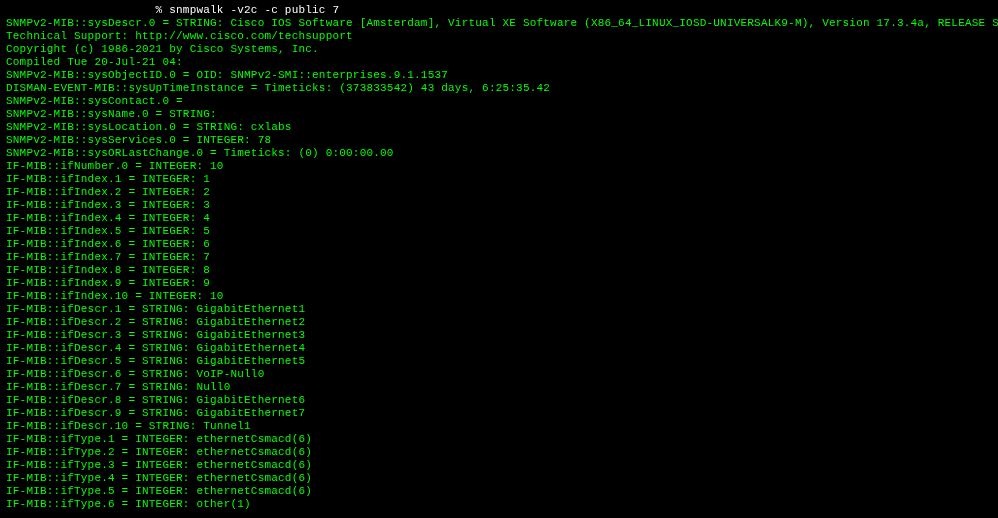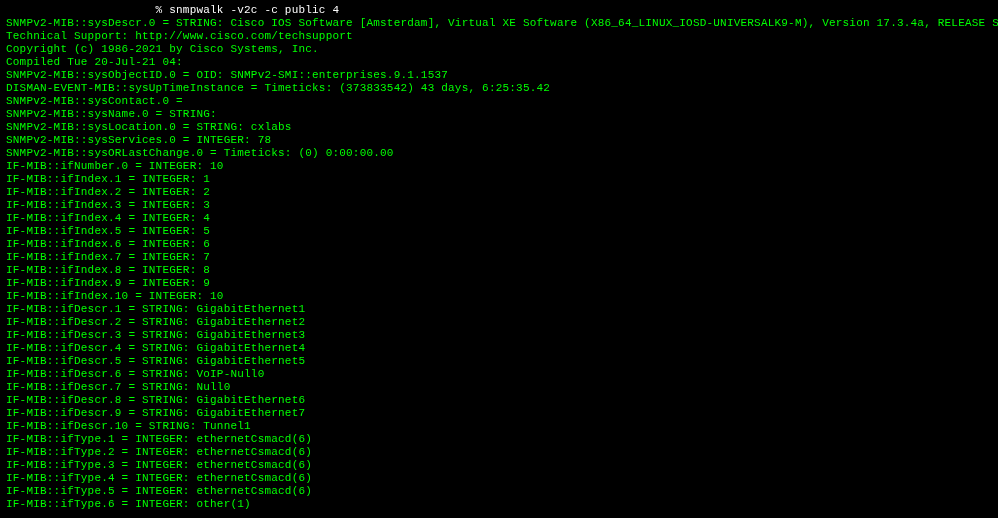--- a/index.html
+++ b/index.html
@@ -22,14 +22,14 @@
   .prompt-line {
     color: #ffffff;
   }
   .prompt-cmd {
     color: #ffffff;
   }
 </style>
 </head>
 <body>
 
-<div class="terminal"><span class="prompt-line"><span>                      % </span><span class="prompt-cmd">snmpwalk -v2c -c public 4</span></span>
+<div class="terminal"><span class="prompt-line"><span>                      % </span><span class="prompt-cmd">snmpwalk -v2c -c public 7</span></span>
 <div id="output-lines"><div>SNMPv2-MIB::sysDescr.0 = STRING: Cisco IOS Software [Amsterdam], Virtual XE Software (X86_64_LINUX_IOSD-UNIVERSALK9-M), Version 17.3.4a, RELEASE SOFTWARE (fc3)</div><div>Technical Support: http://www.cisco.com/techsupport</div><div>Copyright (c) 1986-2021 by Cisco Systems, Inc.</div><div>Compiled Tue 20-Jul-21 04:</div><div>SNMPv2-MIB::sysObjectID.0 = OID: SNMPv2-SMI::enterprises.9.1.1537</div><div>DISMAN-EVENT-MIB::sysUpTimeInstance = Timeticks: (373833542) 43 days, 6:25:35.42</div><div>SNMPv2-MIB::sysContact.0 =</div><div>SNMPv2-MIB::sysName.0 = STRING:</div><div>SNMPv2-MIB::sysLocation.0 = STRING: cxlabs</div><div>SNMPv2-MIB::sysServices.0 = INTEGER: 78</div><div>SNMPv2-MIB::sysORLastChange.0 = Timeticks: (0) 0:00:00.00</div><div>IF-MIB::ifNumber.0 = INTEGER: 10</div><div>IF-MIB::ifIndex.1 = INTEGER: 1</div><div>IF-MIB::ifIndex.2 = INTEGER: 2</div><div>IF-MIB::ifIndex.3 = INTEGER: 3</div><div>IF-MIB::ifIndex.4 = INTEGER: 4</div><div>IF-MIB::ifIndex.5 = INTEGER: 5</div><div>IF-MIB::ifIndex.6 = INTEGER: 6</div><div>IF-MIB::ifIndex.7 = INTEGER: 7</div><div>IF-MIB::ifIndex.8 = INTEGER: 8</div><div>IF-MIB::ifIndex.9 = INTEGER: 9</div><div>IF-MIB::ifIndex.10 = INTEGER: 10</div><div>IF-MIB::ifDescr.1 = STRING: GigabitEthernet1</div><div>IF-MIB::ifDescr.2 = STRING: GigabitEthernet2</div><div>IF-MIB::ifDescr.3 = STRING: GigabitEthernet3</div><div>IF-MIB::ifDescr.4 = STRING: GigabitEthernet4</div><div>IF-MIB::ifDescr.5 = STRING: GigabitEthernet5</div><div>IF-MIB::ifDescr.6 = STRING: VoIP-Null0</div><div>IF-MIB::ifDescr.7 = STRING: Null0</div><div>IF-MIB::ifDescr.8 = STRING: GigabitEthernet6</div><div>IF-MIB::ifDescr.9 = STRING: GigabitEthernet7</div><div>IF-MIB::ifDescr.10 = STRING: Tunnel1</div><div>IF-MIB::ifType.1 = INTEGER: ethernetCsmacd(6)</div><div>IF-MIB::ifType.2 = INTEGER: ethernetCsmacd(6)</div><div>IF-MIB::ifType.3 = INTEGER: ethernetCsmacd(6)</div><div>IF-MIB::ifType.4 = INTEGER: ethernetCsmacd(6)</div><div>IF-MIB::ifType.5 = INTEGER: ethernetCsmacd(6)</div><div>IF-MIB::ifType.6 = INTEGER: other(1)</div></div></div>
 
 </body></html>

